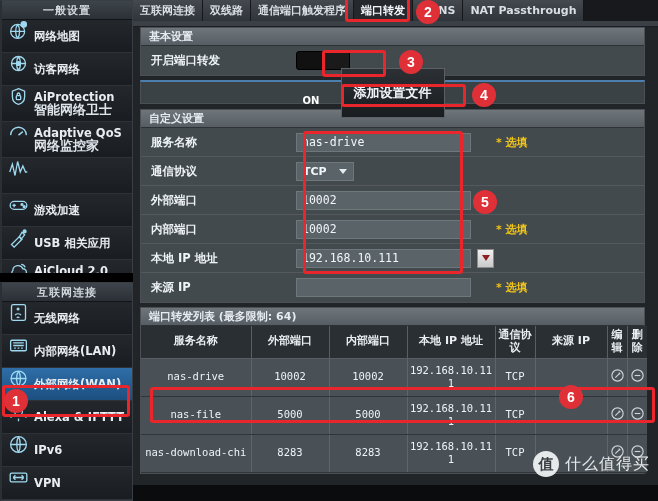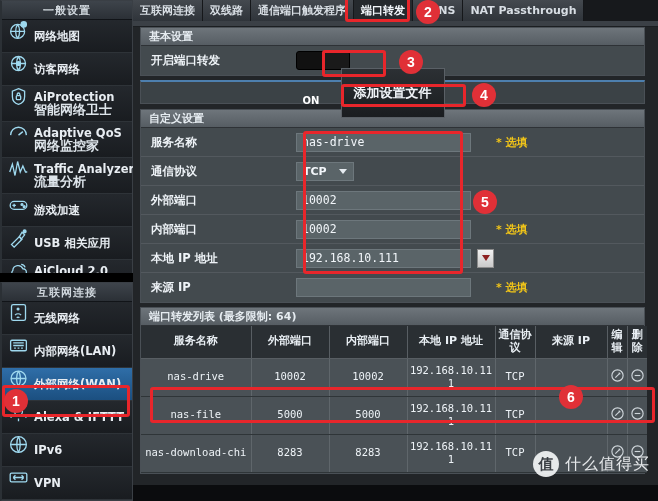--- a/index.html
+++ b/index.html
@@ -207,24 +207,20 @@
             <span class="side-label">
               <span class="l1">Adaptive QoS</span>
               <span class="l2">网络监控家</span>
             </span>
           </div>
           <div class="side-item tall">
             <span style="flex: 0 0 21px; height: 21px; display: block;">
               <svg class="side-ico" viewBox="0 0 24 24" fill="none" stroke="#9fd9ef" stroke-width="1.5">
                 <path d="M2 16l3-9 3 13 3-16 3 12 3-7 3 7h2"></path>
               </svg>
-            </span>
-            <span class="side-label">
-              <span class="l1">Traffic Analyzer</span>
-              <span class="l2">流量分析</span>
             </span>
           </div>
           <div class="side-item">
             <span style="flex: 0 0 21px; height: 21px; display: block;">
               <svg class="side-ico" viewBox="0 0 24 24" fill="none" stroke="#9fd9ef" stroke-width="1.5">
                 <rect x="2.5" y="8.5" width="19" height="9" rx="4.5"></rect>
                 <path d="M7 11v4M5 13h4"></path>
                 <circle cx="16" cy="12" r="1.1" fill="#9fd9ef"></circle>
                 <circle cx="18.5" cy="14.5" r="1.1" fill="#9fd9ef"></circle>
               </svg>

